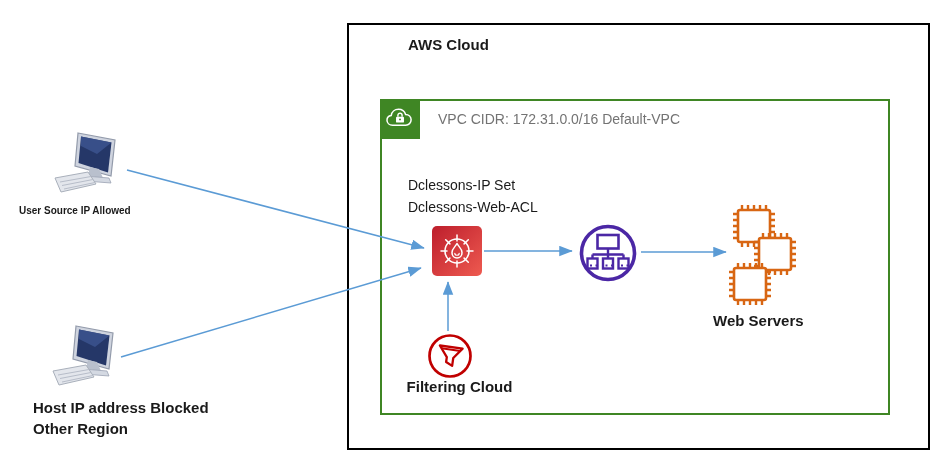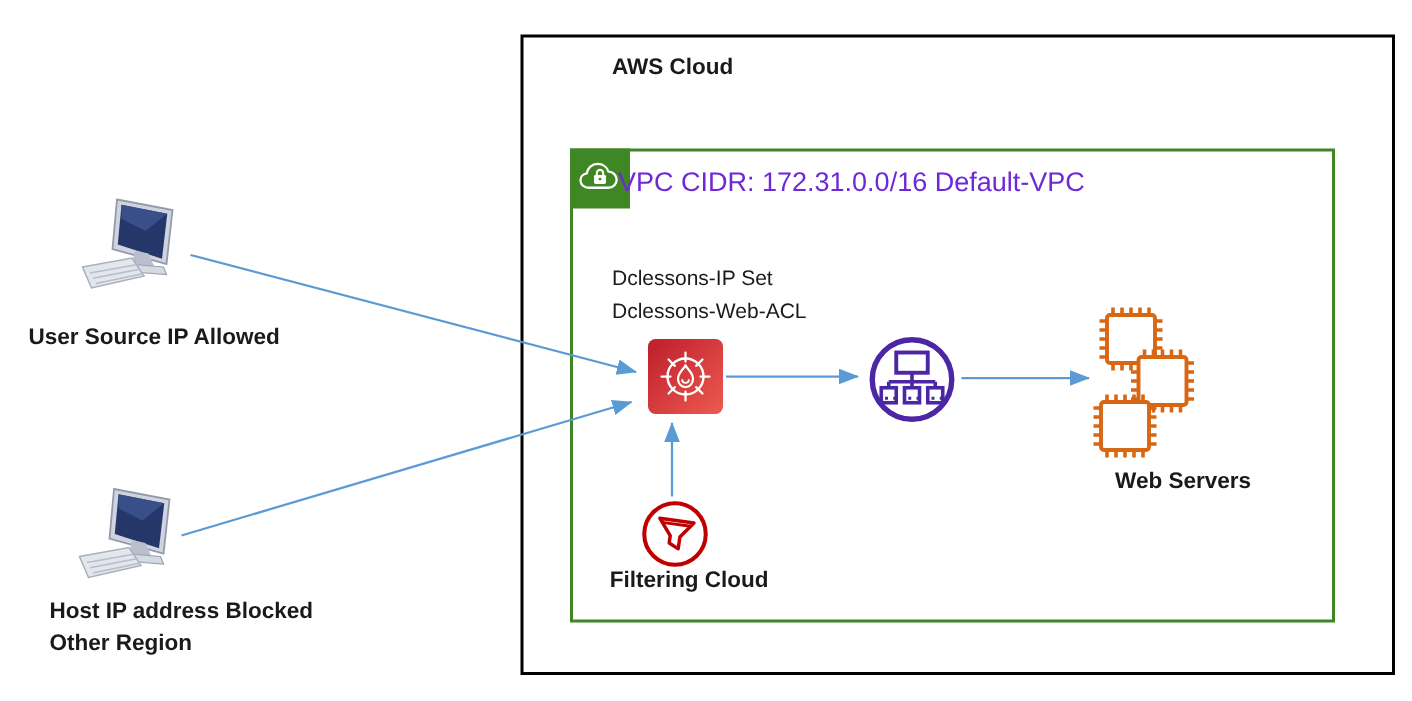--- a/index.html
+++ b/index.html
@@ -7,28 +7,28 @@
     position:relative;width:941px;height:467px;background:#ffffff;
     font-family:"Liberation Sans",sans-serif;color:#1a1a1a;overflow:hidden;
   }
   .abs{position:absolute;}
 
   
   .aws-box{left:347px;top:23px;width:579px;height:423px;border:2.5px solid #000;background:#fff;}
   .aws-title{left:408px;top:36px;font-size:15px;font-weight:bold;}
   .vpc-box{left:380px;top:99px;width:506px;height:312px;border:2px solid #3F8624;background:#fff;}
   .vpc-corner{left:380px;top:99px;width:40px;height:40px;background:#3F8624;display:flex;align-items:center;justify-content:center;}
-  .vpc-label{left:412px;top:111px;font-size:18px;color:#6d28d9;white-space:nowrap;}
+  .vpc-label{left:438px;top:111px;font-size:14px;color:#737373;white-space:nowrap;}
 
   
   .waf-text{left:408px;top:174px;font-size:14px;line-height:22px;}
   .lb-label{left:540px;top:288px;width:135px;text-align:center;font-size:15px;font-weight:bold;}
-  .web-label{left:713px;top:312px;width:121px;text-align:right;font-size:15px;font-weight:bold;}
+  .web-label{left:713px;top:312px;width:121px;text-align:left;font-size:15px;font-weight:bold;}
   .filter-label{left:399px;top:378px;width:121px;text-align:center;font-size:15px;font-weight:bold;}
-  .user-label{left:19px;top:216px;font-size:15px;font-weight:bold;}
+  .user-label{left:19px;top:205px;font-size:10px;font-weight:bold;}
   .host-label{left:33px;top:397px;font-size:15px;font-weight:bold;line-height:21px;}
 
   
   .waf-icon{left:432px;top:226px;width:50px;height:50px;border-radius:5px;
     background:linear-gradient(135deg,#bd1e2c 0%,#ee5a50 100%);}
   .lb-icon{left:577px;top:222px;width:62px;height:62px;}
   .funnel-icon{left:426px;top:332px;width:48px;height:48px;}
   .chip1{left:732px;top:204px;width:44px;height:44px;}
   .chip2{left:753px;top:232px;width:44px;height:44px;}
   .chip3{left:728px;top:262px;width:44px;height:44px;}

